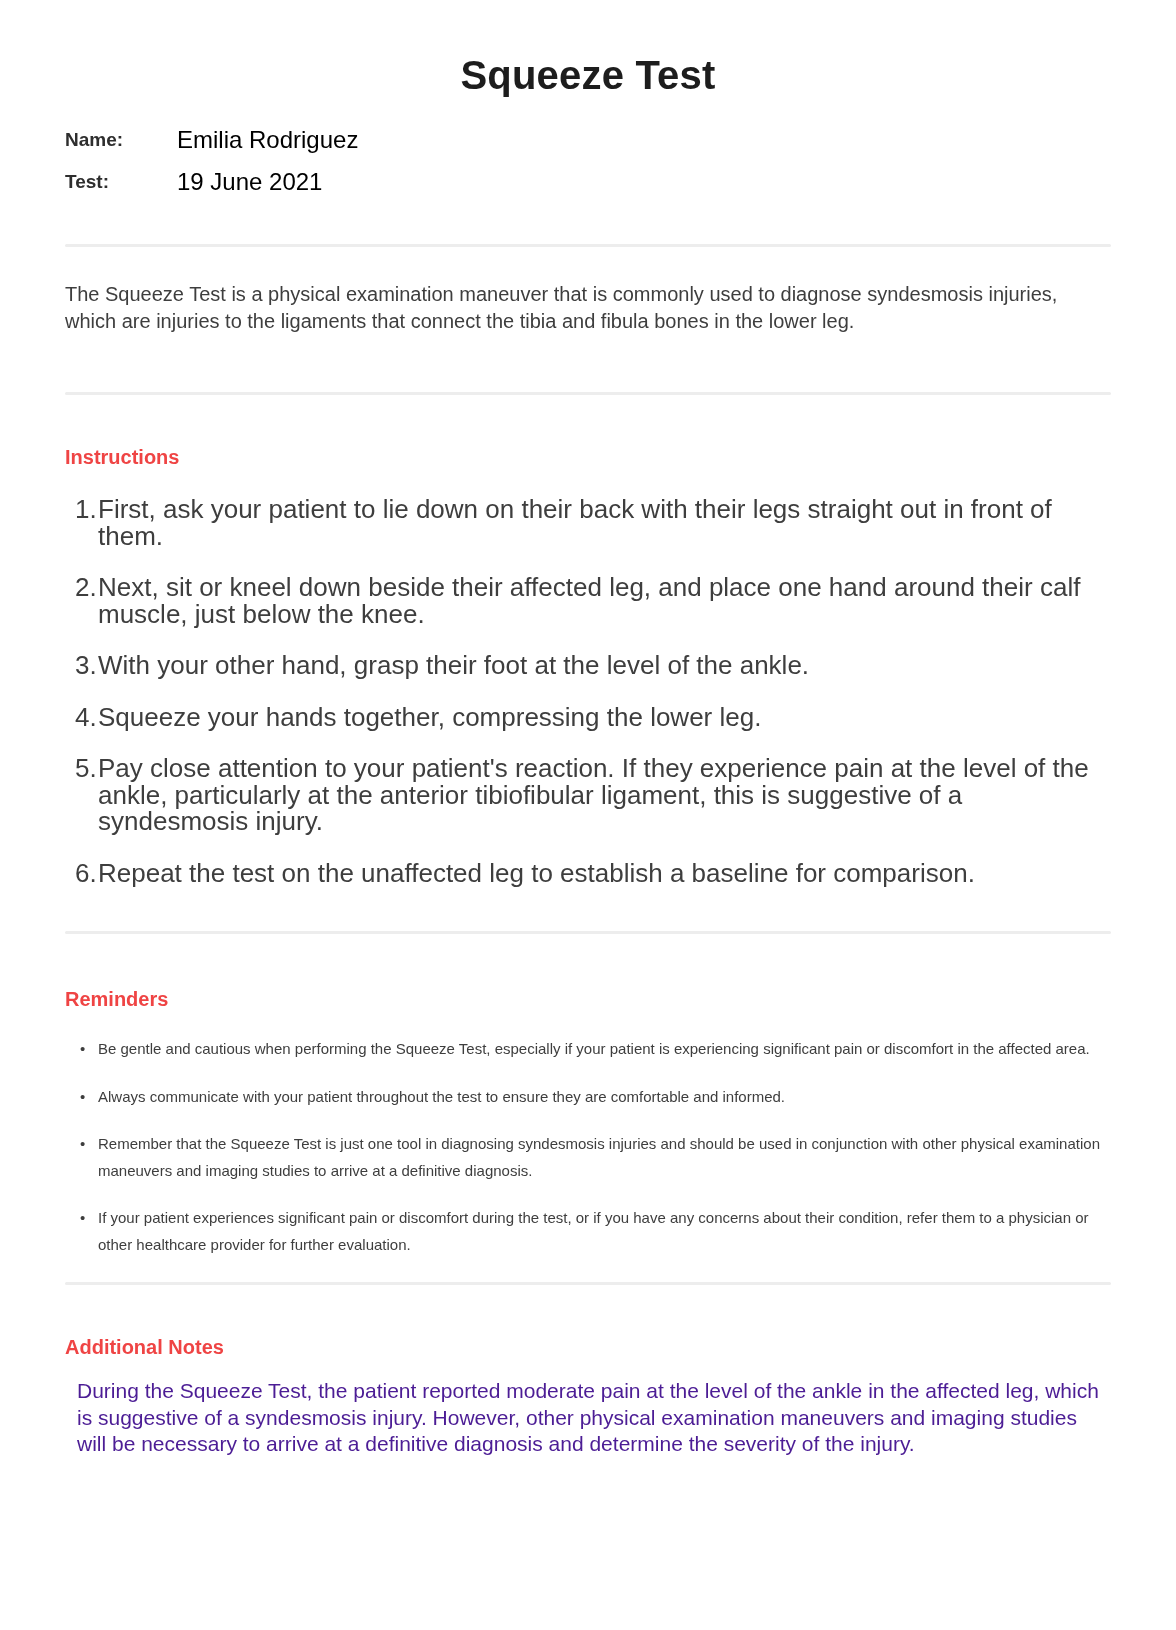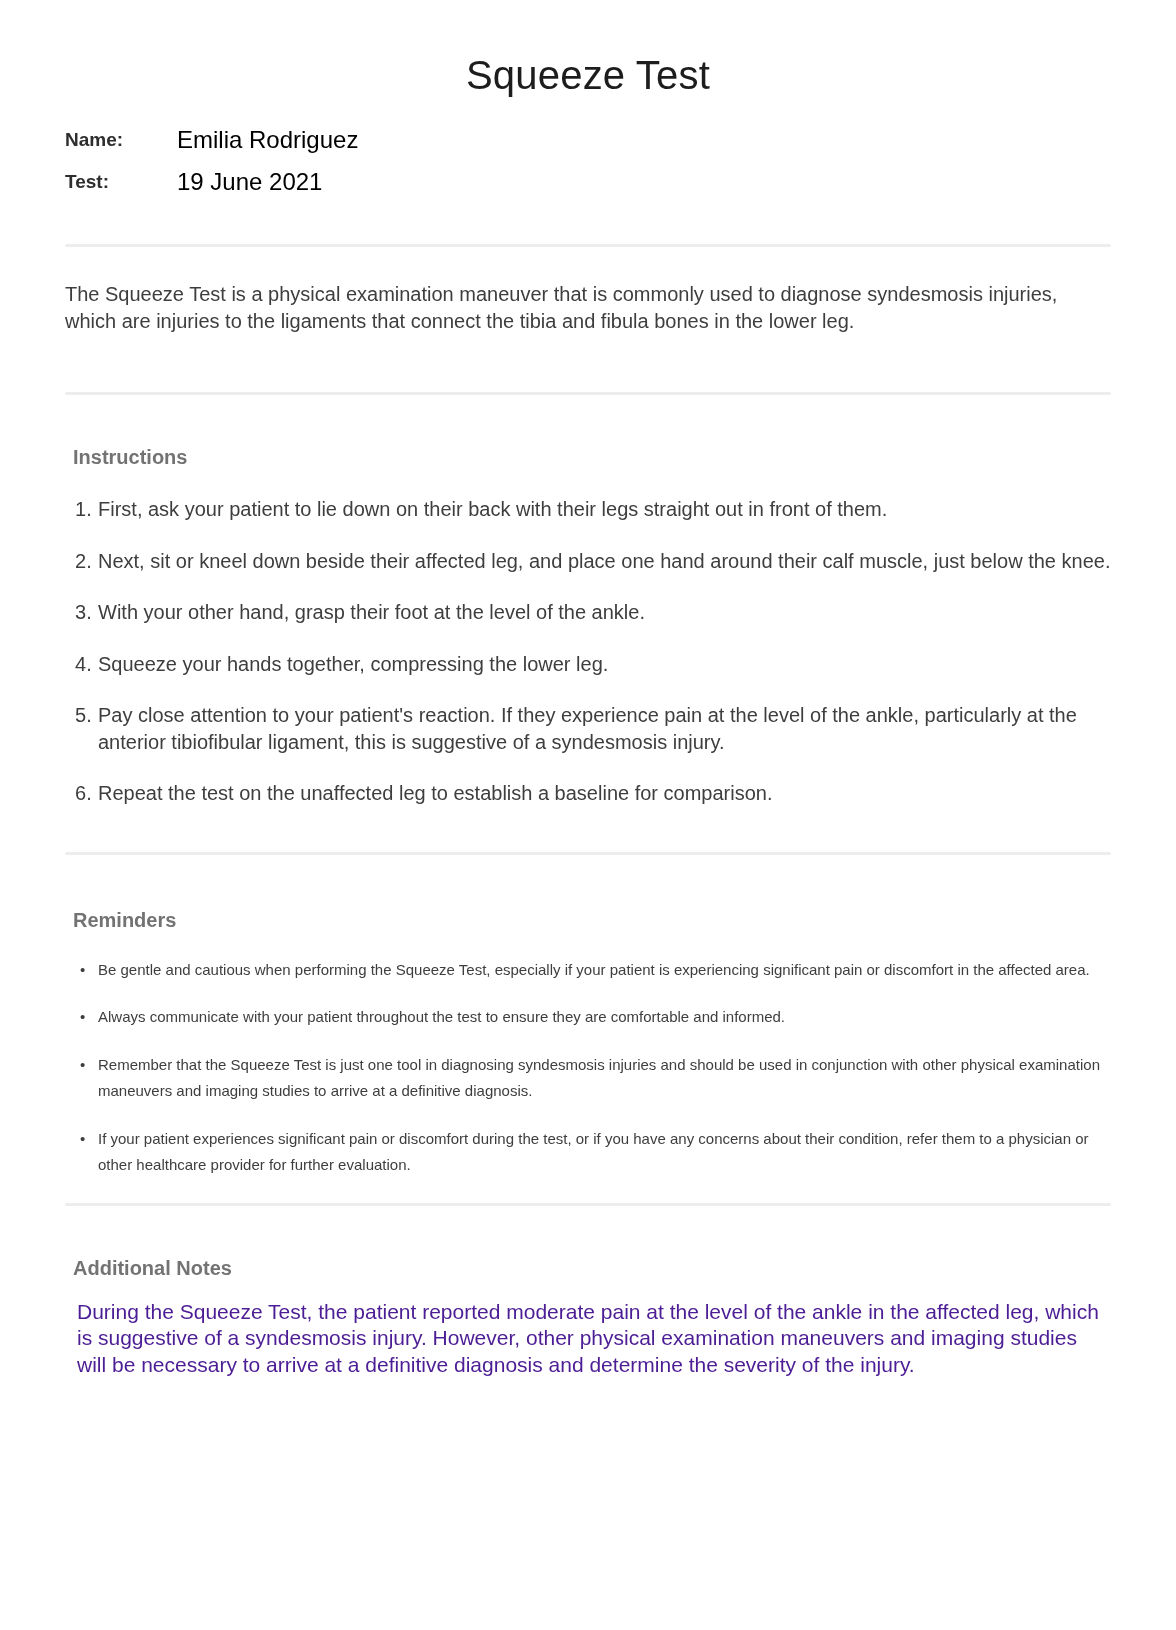--- a/index.html
+++ b/index.html
@@ -16,21 +16,21 @@
     background: #ffffff;
     font-family: "Liberation Sans", sans-serif;
     color: #3e3e3e;
     overflow: hidden;
   }
   .doc-title {
     margin: 0;
     text-align: center;
     font-size: 40px;
     line-height: 46px;
-    font-weight: 400;
+    font-weight: 700;
     color: #1d1d1d;
     letter-spacing: 0.2px;
   }
   .fields {
     margin-top: 26px;
   }
   .field-row {
     display: flex;
     align-items: center;
   }
@@ -59,40 +59,40 @@
   .divider.d2 { margin-top: 58px; }
   .divider.d3 { margin-top: 45px; }
   .divider.d4 { margin-top: 24px; }
   .intro {
     margin: 34px 0 0 0;
     font-size: 20px;
     line-height: 26.5px;
     color: #3e3e3e;
   }
   .section-heading {
-    margin: 8px;
+    margin: 0;
     font-size: 20px;
     line-height: 24px;
     font-weight: 700;
-    color: #737373;
+    color: #ef4444;
   }
   .section-heading.instructions { margin-top: 50px; }
   .section-heading.reminders    { margin-top: 53px; }
   .section-heading.notes        { margin-top: 50px; }
   ol.numbered {
     margin: 27px 0 0 0;
     padding: 0;
     list-style: none;
     counter-reset: step;
   }
   ol.numbered li {
     counter-increment: step;
     position: relative;
     padding-left: 33px;
-    font-size: 20px;
+    font-size: 26px;
     line-height: 26.5px;
     color: #3e3e3e;
   }
   ol.numbered li::before {
     content: counter(step) ".";
     position: absolute;
     left: 10px;
     top: 0;
   }
   ol.numbered li + li { margin-top: 25px; }

